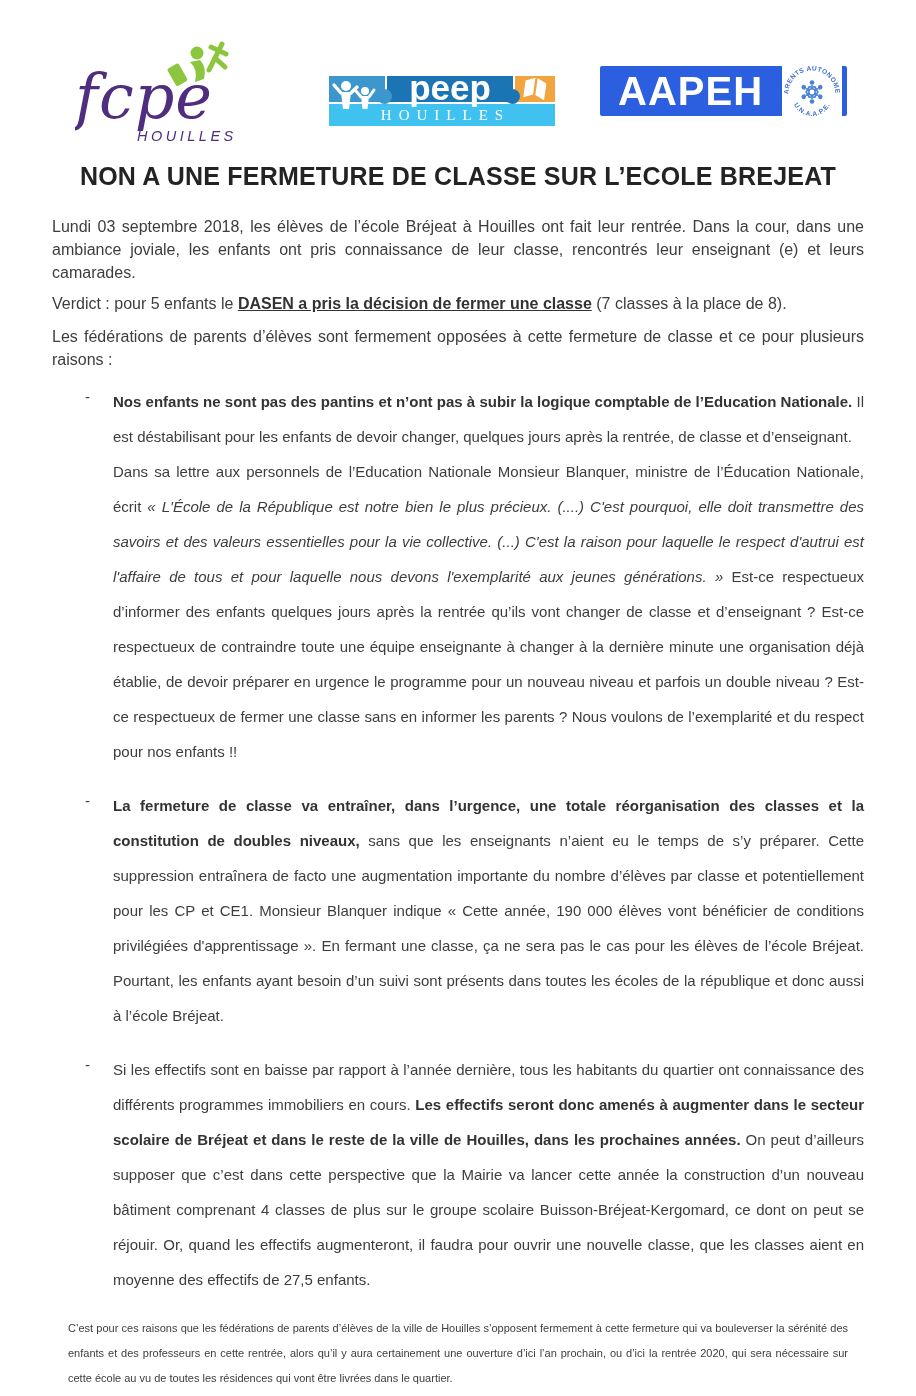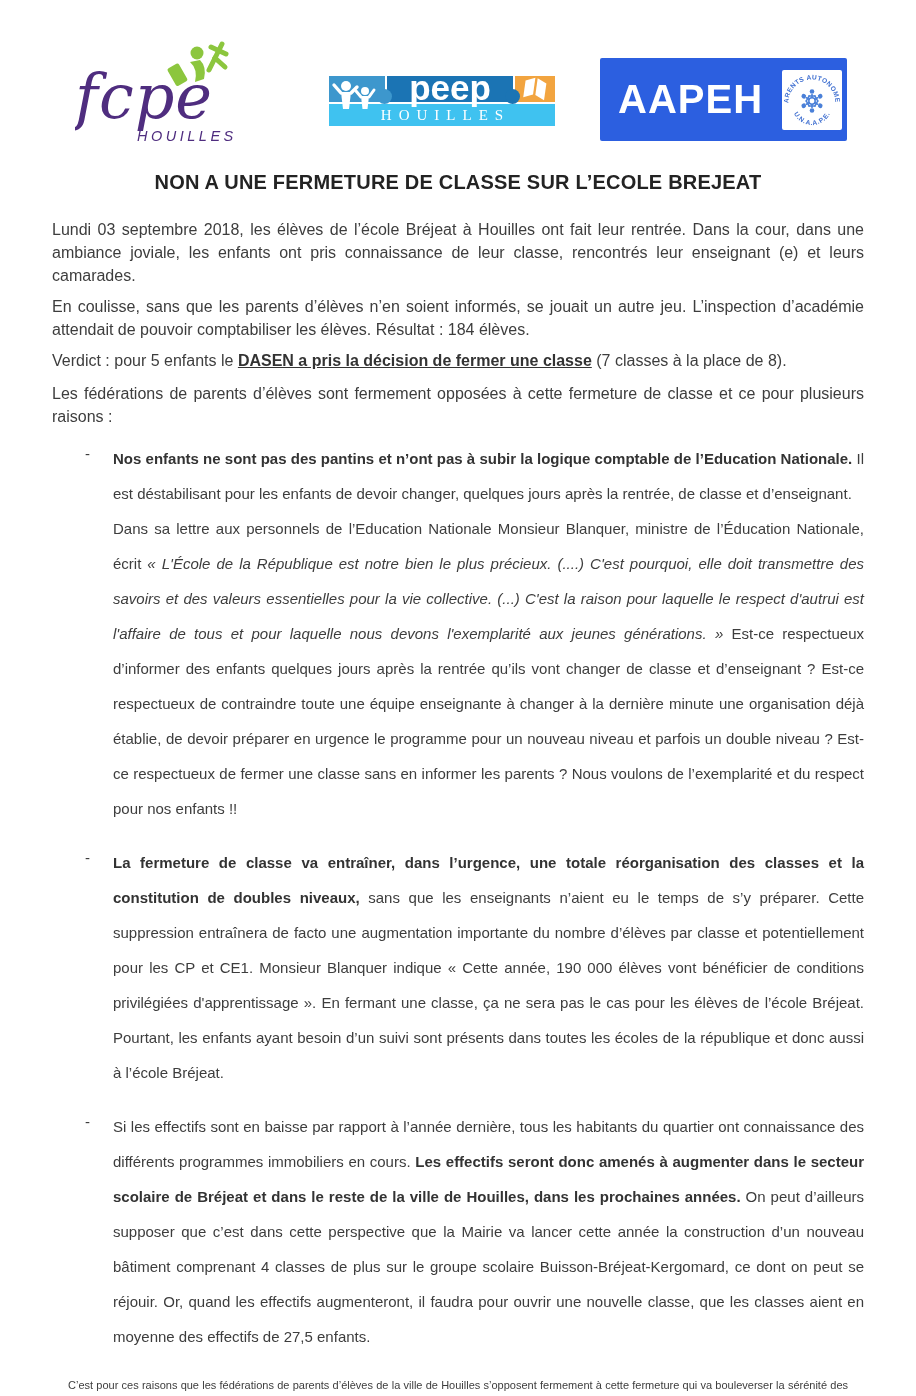--- a/index.html
+++ b/index.html
@@ -4,21 +4,21 @@
 <style>
   html,body{margin:0;padding:0;background:#ffffff;}
   body{width:916px;height:1396px;font-family:"Liberation Sans",sans-serif;color:#3d3d3d;
        -webkit-font-smoothing:antialiased;overflow:hidden;}
   .sheet{padding:38px 52px 0 52px;box-sizing:border-box;width:916px;}
 
   
   .logos{display:flex;align-items:flex-start;height:112px;padding-left:23px;padding-right:17px;}
   .logo-fcpe{width:190px;height:110px;flex:none;}
   .logo-peep{width:226px;flex:none;margin-left:64px;margin-top:38px;}
-  .logo-aapeh{width:247px;height:83px;flex:none;margin-left:auto;margin-top:20px;
+  .logo-aapeh{width:247px;height:50px;flex:none;margin-left:auto;margin-top:28px;
               background:#2c5fe0;display:flex;align-items:center;border-radius:2px;}
 
   
   .peep-top{display:flex;height:26px;position:relative;}
   .peep-left{width:56px;background:#3d97cd;position:relative;flex:none;}
   .peep-knob{position:absolute;right:-7px;top:13px;width:15px;height:15px;border-radius:50%;
              background:#3d97cd;z-index:2;}
   .peep-mid{flex:1;background:#1b74b4;display:flex;align-items:center;justify-content:center;
             border-left:2px solid #fff;position:relative;}
   .peep-mid .peep-word{color:#fff;font-weight:bold;font-size:35px;line-height:35px;
@@ -31,21 +31,21 @@
                text-align:center;font-family:"Liberation Serif",serif;font-size:15px;
                line-height:22px;letter-spacing:7px;text-indent:7px;}
 
   
   .aapeh-word{flex:1;color:#fff;font-weight:bold;font-size:40px;letter-spacing:1px;
               padding-left:18px;font-family:"Liberation Sans",sans-serif;}
   .aapeh-badge{width:60px;height:60px;background:#fff;margin-right:5px;flex:none;border-radius:2px;}
 
   
   h1.title{margin:22px 0 0 0;text-align:center;font-size:21px;color:#232323;letter-spacing:0.2px;}
-  h2.subtitle{margin:21px 0 24px 0;text-align:center;font-size:20px;color:#232323;letter-spacing:0.2px;}
+  h2.subtitle{margin:12px 0 24px 0;text-align:center;font-size:25px;color:#232323;letter-spacing:0.2px;}
 
   
   .p{font-size:16px;line-height:23px;text-align:justify;margin:0 0 8px 0;}
   .p.verdict{margin-bottom:10px;}
   .p.lead-in{margin-bottom:13px;}
   .emph-ul{font-weight:bold;text-decoration:underline;color:#333;}
   strong{color:#333;}
   em{font-family:"Liberation Sans",sans-serif;}
 
   .reasons{margin:9px 0 0 0;}
@@ -156,21 +156,20 @@
           </g>
         </svg>
       </div>
     </div>
   </header>
 
   <h2 class="subtitle">NON A UNE FERMETURE DE CLASSE SUR L’ECOLE BREJEAT</h2>
 
   <p class="p">Lundi 03 septembre 2018, les élèves de l’école Bréjeat à Houilles ont fait leur rentrée. Dans la cour, dans une ambiance joviale, les enfants ont pris connaissance de leur classe, rencontrés leur enseignant (e) et leurs camarades.</p>
 
-  <p class="p">En coulisse, sans que les parents d’élèves n’en soient informés, se jouait un autre jeu. L’inspection d’académie attendait de pouvoir comptabiliser les élèves. Résultat : 184 élèves.</p>
 
   <p class="p verdict"><span>Verdict : pour 5 enfants le </span><span class="emph-ul">DASEN a pris la décision de fermer une classe</span><span> (7 classes à la place de 8).</span></p>
 
   <p class="p lead-in">Les fédérations de parents d’élèves sont fermement opposées à cette fermeture de classe et ce pour plusieurs raisons :</p>
 
   <div class="reasons">
 
     <div class="bullet">
       <span class="dash">-</span>
       <div class="bullet-body"><strong>Nos enfants ne sont pas des pantins et n’ont pas à subir la logique comptable de l’Education Nationale.</strong><span> Il est déstabilisant pour les enfants de devoir changer, quelques jours après la rentrée, de classe et d’enseignant.</span><br><span>Dans sa lettre aux personnels de l’Education Nationale Monsieur Blanquer, ministre de l’Éducation Nationale, écrit </span><em>« L'École de la République est notre bien le plus précieux. (....) C'est pourquoi, elle doit transmettre des savoirs et des valeurs essentielles pour la vie collective. (...) C'est la raison pour laquelle le respect d'autrui est l'affaire de tous et pour laquelle nous devons l'exemplarité aux jeunes générations. »</em><span> Est-ce respectueux d’informer des enfants quelques jours après la rentrée qu’ils vont changer de classe et d’enseignant ? Est-ce respectueux de contraindre toute une équipe enseignante à changer à la dernière minute une organisation déjà établie, de devoir préparer en urgence le programme pour un nouveau niveau et parfois un double niveau ? Est-ce respectueux de fermer une classe sans en informer les parents ? Nous voulons de l’exemplarité et du respect pour nos enfants !!</span></div>

